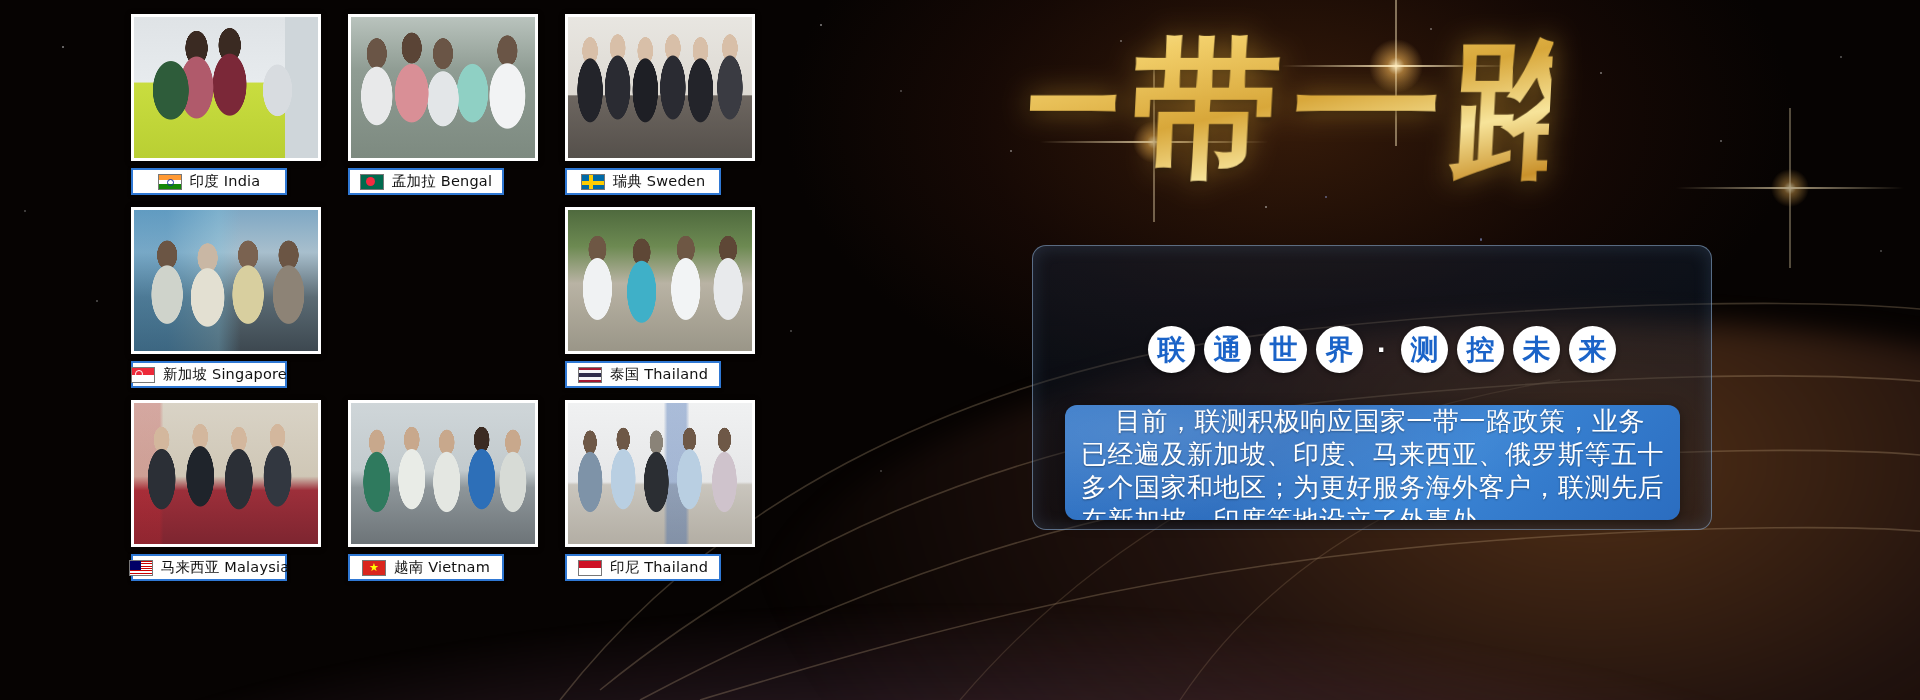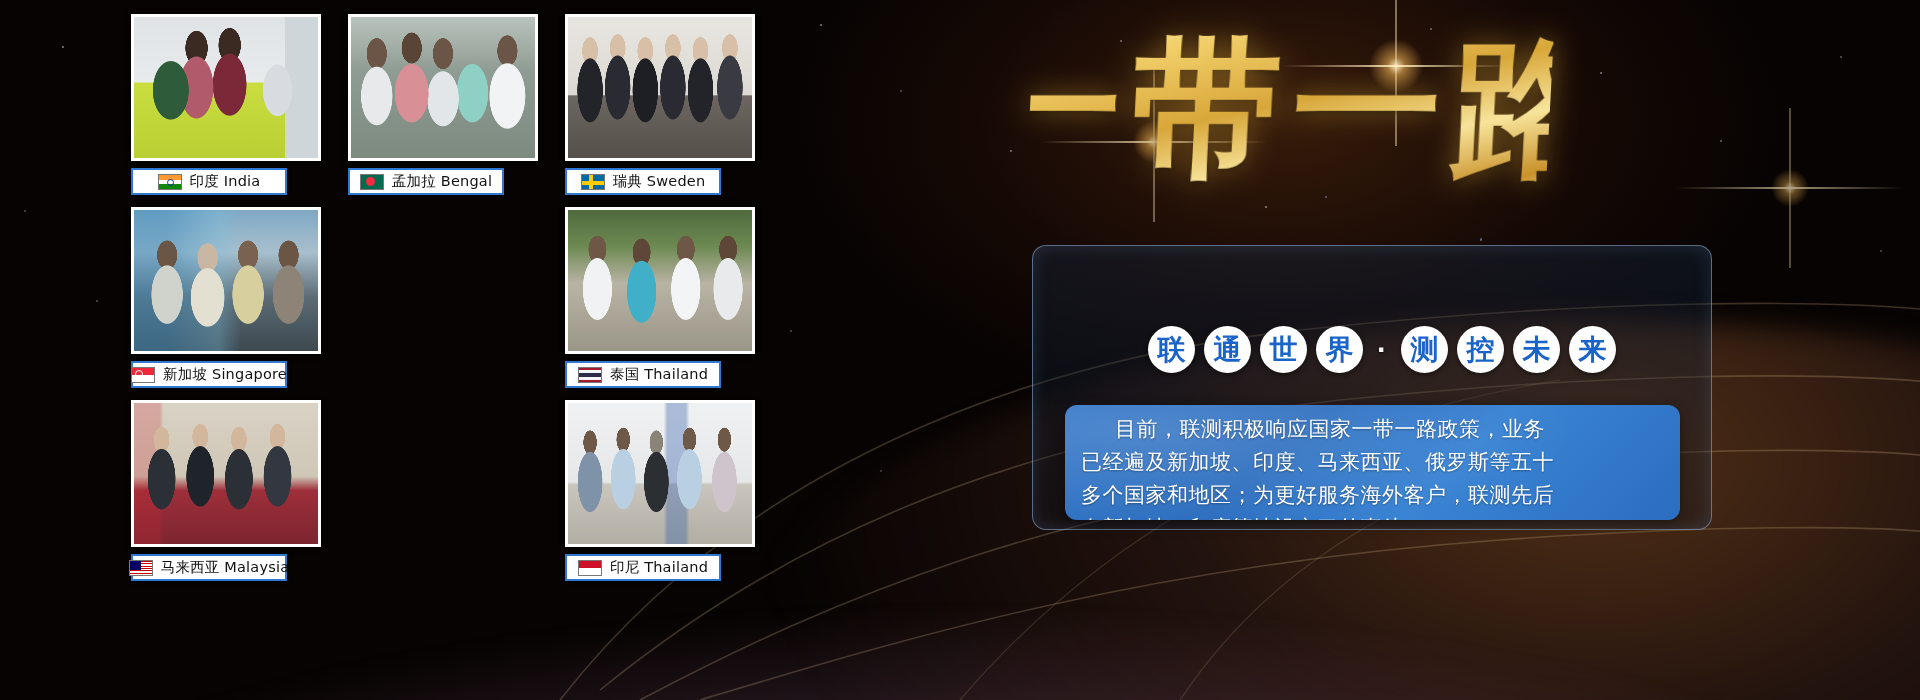--- a/index.html
+++ b/index.html
@@ -120,23 +120,23 @@
     box-shadow:0 3px 14px rgba(0,0,0,.45);
   }
   .bluebox .sheen{
     position:absolute; inset:-40%;
     background:
       linear-gradient(72deg, rgba(255,255,255,.13) 0 2px, rgba(255,255,255,0) 2px 120px),
       linear-gradient(110deg, rgba(255,255,255,.10) 0 2px, rgba(255,255,255,0) 2px 160px),
       radial-gradient(ellipse 55% 70% at 30% 35%, rgba(255,255,255,.16), rgba(255,255,255,0) 70%);
   }
   .bluetext{
-    position:relative; padding:8px 16px 0; color:#fff;
+    position:relative; padding:0 16px 0; color:#fff;
     font-family:"DejaVu Sans","Liberation Sans",sans-serif;
-    font-size:21px; line-height:33px; letter-spacing:.5px;
+    font-size:26px; line-height:33px; letter-spacing:.5px;
     text-shadow:0 1px 2px rgba(0,0,0,.35);
   }
   .bluetext .ln{ display:block; white-space:nowrap; }
   .bluetext .ln.i1{ text-indent:34px; }
 </style>
 </head>
 <body>
 
 <div id="stage">
 
@@ -297,20 +297,40 @@
           radial-gradient(ellipse 7% 15% at 57% 26%, #d3b79d 0 60%, transparent 62%),
           radial-gradient(ellipse 7% 15% at 78% 24%, #d3b79d 0 60%, transparent 62%),
           linear-gradient(90deg, rgba(200,40,50,.25) 0 14%, transparent 16%)"></div>
       </div>
       <div class="label">
         <span class="flag f-my"></span>
         <span class="txt">马来西亚 Malaysia</span>
       </div>
     </div>
 
+    <div class="cell" style="left:217px;top:386px;">
+      <div class="photo">
+        <div class="scene" style="background:linear-gradient(180deg,#cfd6d9 0%,#c2cacd 48%,#8e969a 60%,#6d7478 100%)"></div>
+        <div class="scene" style="background:
+          radial-gradient(ellipse 12% 35% at 14% 56%, #2f7a5e 0 60%, transparent 62%),
+          radial-gradient(ellipse 12% 35% at 33% 54%, #e9ece7 0 60%, transparent 62%),
+          radial-gradient(ellipse 12% 35% at 52% 56%, #e4e7e2 0 60%, transparent 62%),
+          radial-gradient(ellipse 12% 35% at 71% 54%, #2d6fb8 0 60%, transparent 62%),
+          radial-gradient(ellipse 12% 35% at 88% 56%, #d7dbd6 0 60%, transparent 62%),
+          radial-gradient(ellipse 7% 15% at 14% 28%, #c8a88c 0 60%, transparent 62%),
+          radial-gradient(ellipse 7% 15% at 33% 26%, #c8a88c 0 60%, transparent 62%),
+          radial-gradient(ellipse 7% 15% at 52% 28%, #c8a88c 0 60%, transparent 62%),
+          radial-gradient(ellipse 7% 15% at 71% 26%, #3b2b22 0 60%, transparent 62%),
+          radial-gradient(ellipse 7% 15% at 88% 28%, #c8a88c 0 60%, transparent 62%)"></div>
+      </div>
+      <div class="label">
+        <span class="flag f-vn"></span>
+        <span class="txt">越南 Vietnam</span>
+      </div>
+    </div>
 
     <div class="cell" style="left:434px;top:386px;">
       <div class="photo">
         <div class="scene" style="background:linear-gradient(180deg,#f0f1f2 0%,#e6e7e8 56%,#c9c5bd 58%,#b3aea4 100%)"></div>
         <div class="scene" style="background:
           radial-gradient(ellipse 11% 35% at 12% 56%, #7e93a8 0 60%, transparent 62%),
           radial-gradient(ellipse 11% 35% at 30% 54%, #b9cfe2 0 60%, transparent 62%),
           radial-gradient(ellipse 11% 35% at 48% 56%, #2b2e33 0 60%, transparent 62%),
           radial-gradient(ellipse 11% 35% at 66% 54%, #b9cfe2 0 60%, transparent 62%),
           radial-gradient(ellipse 11% 35% at 85% 56%, #cfc3cc 0 60%, transparent 62%),

